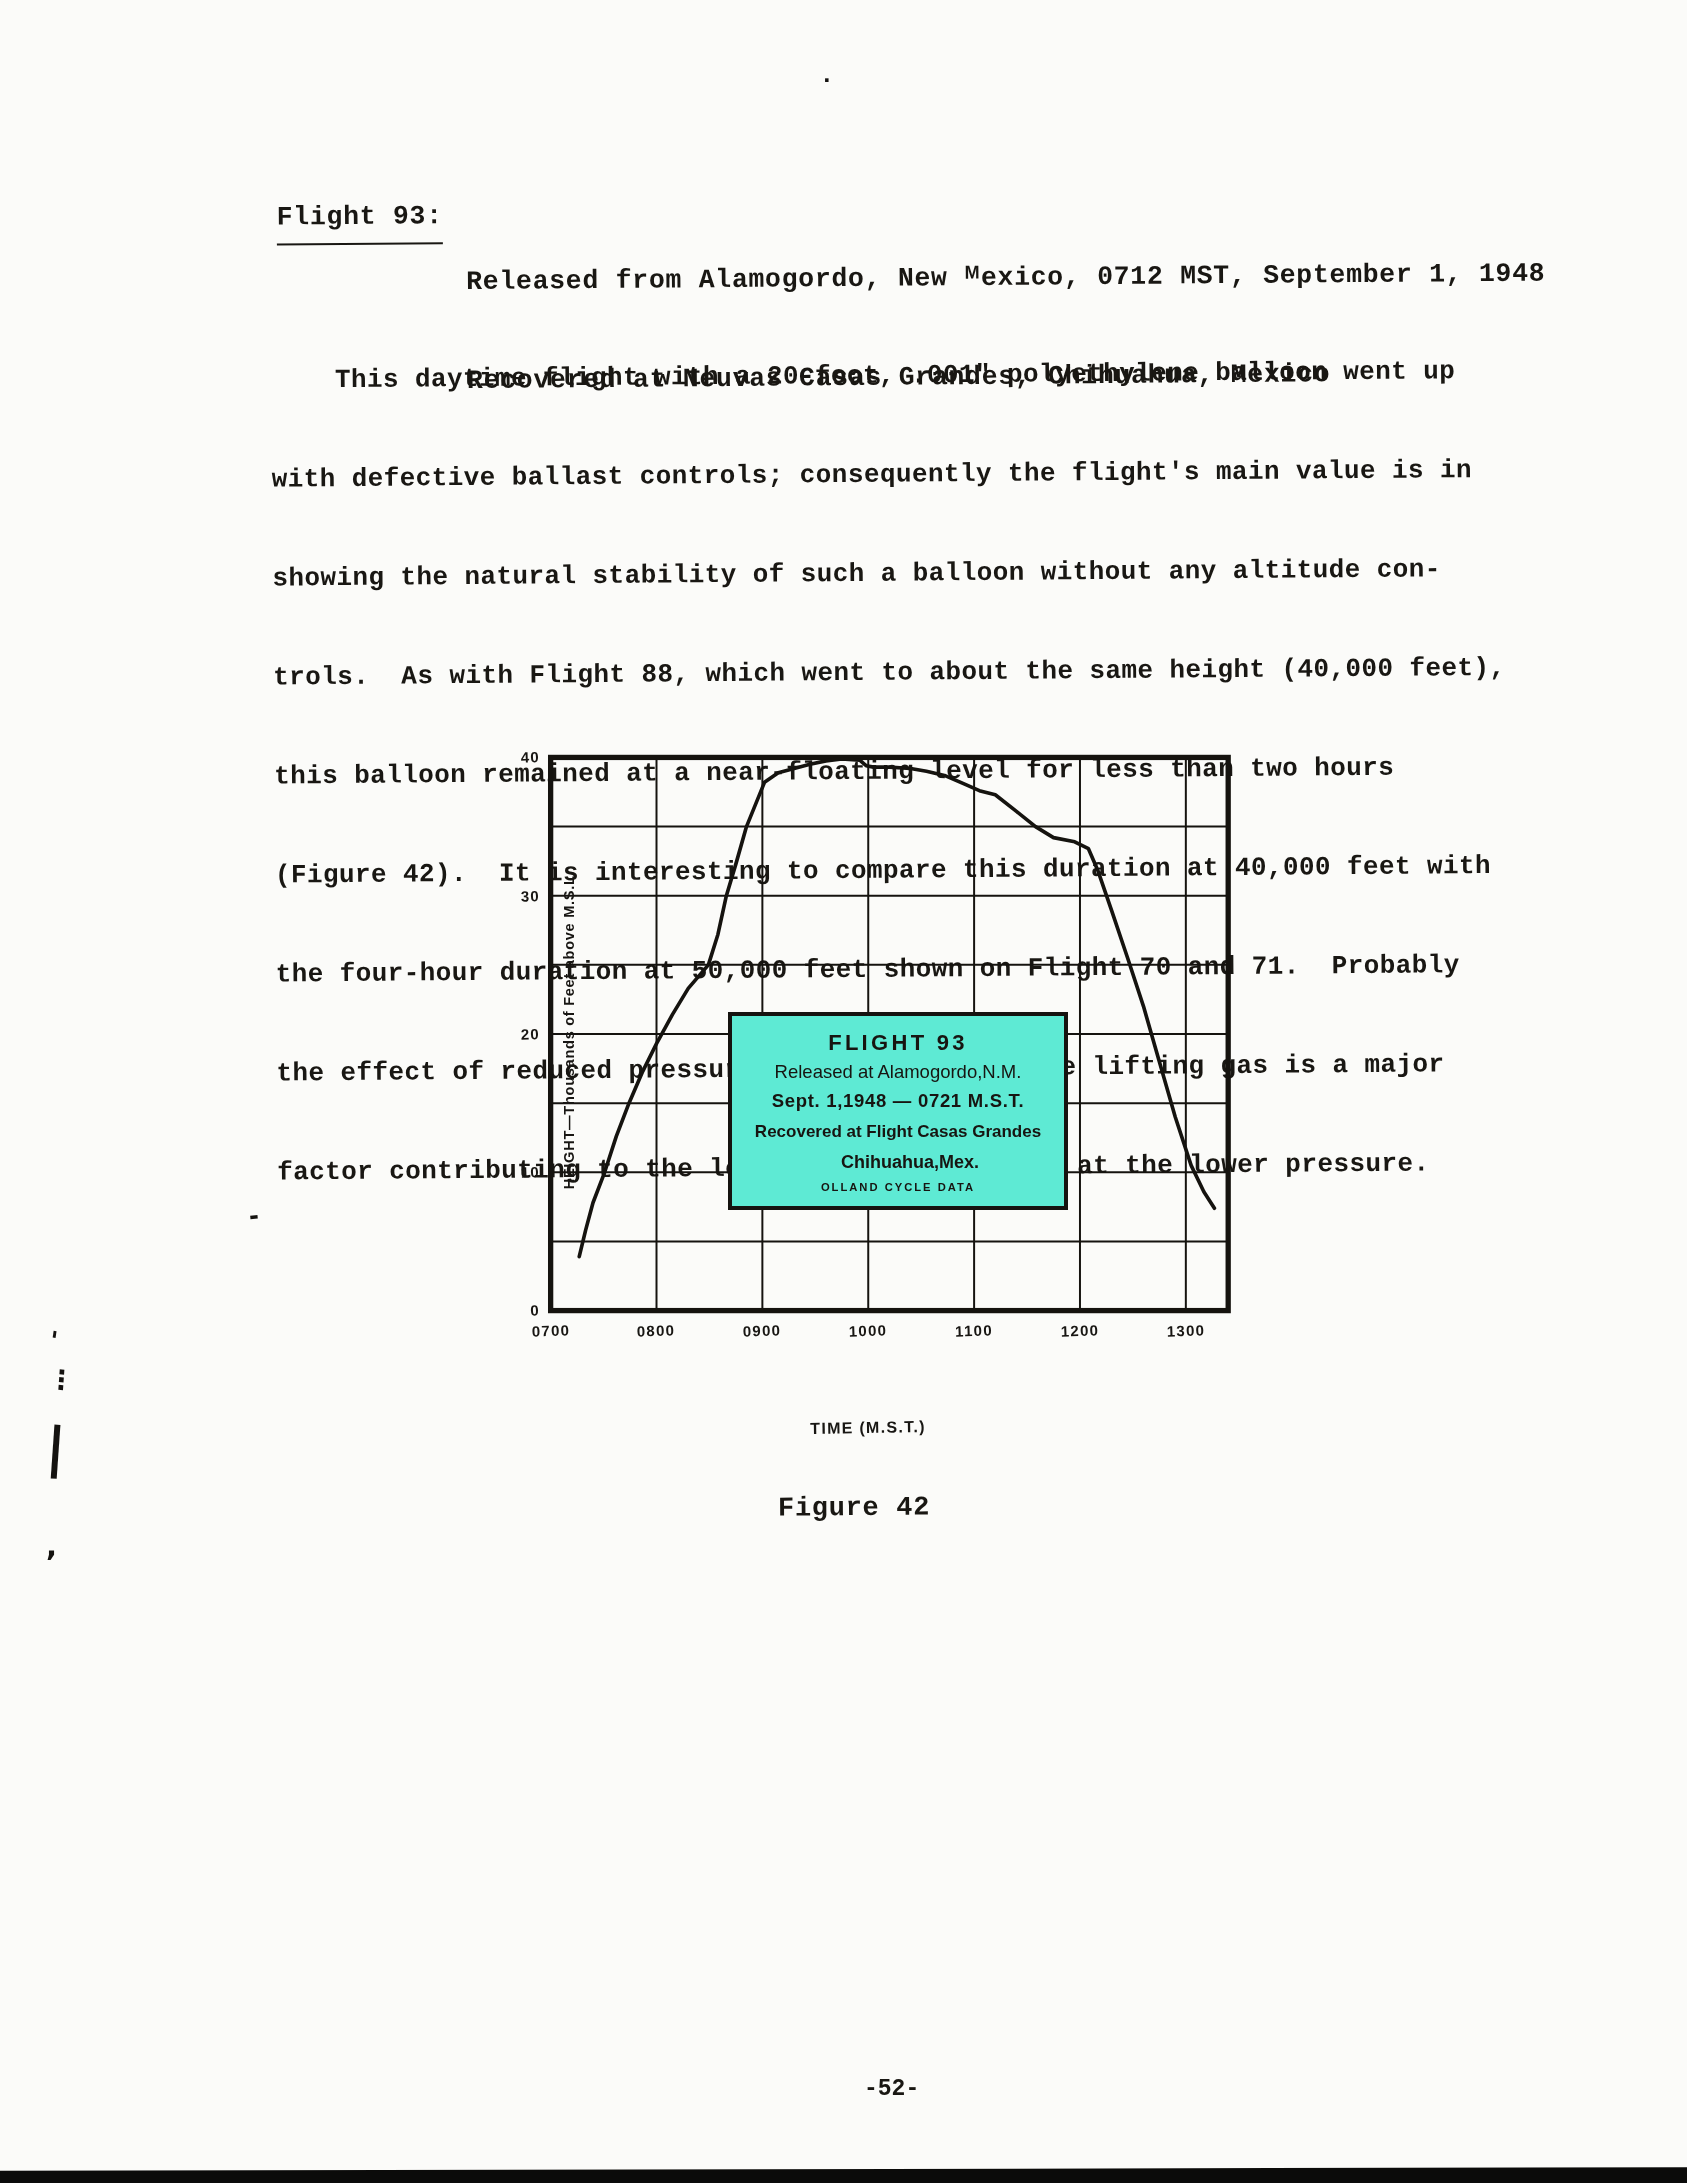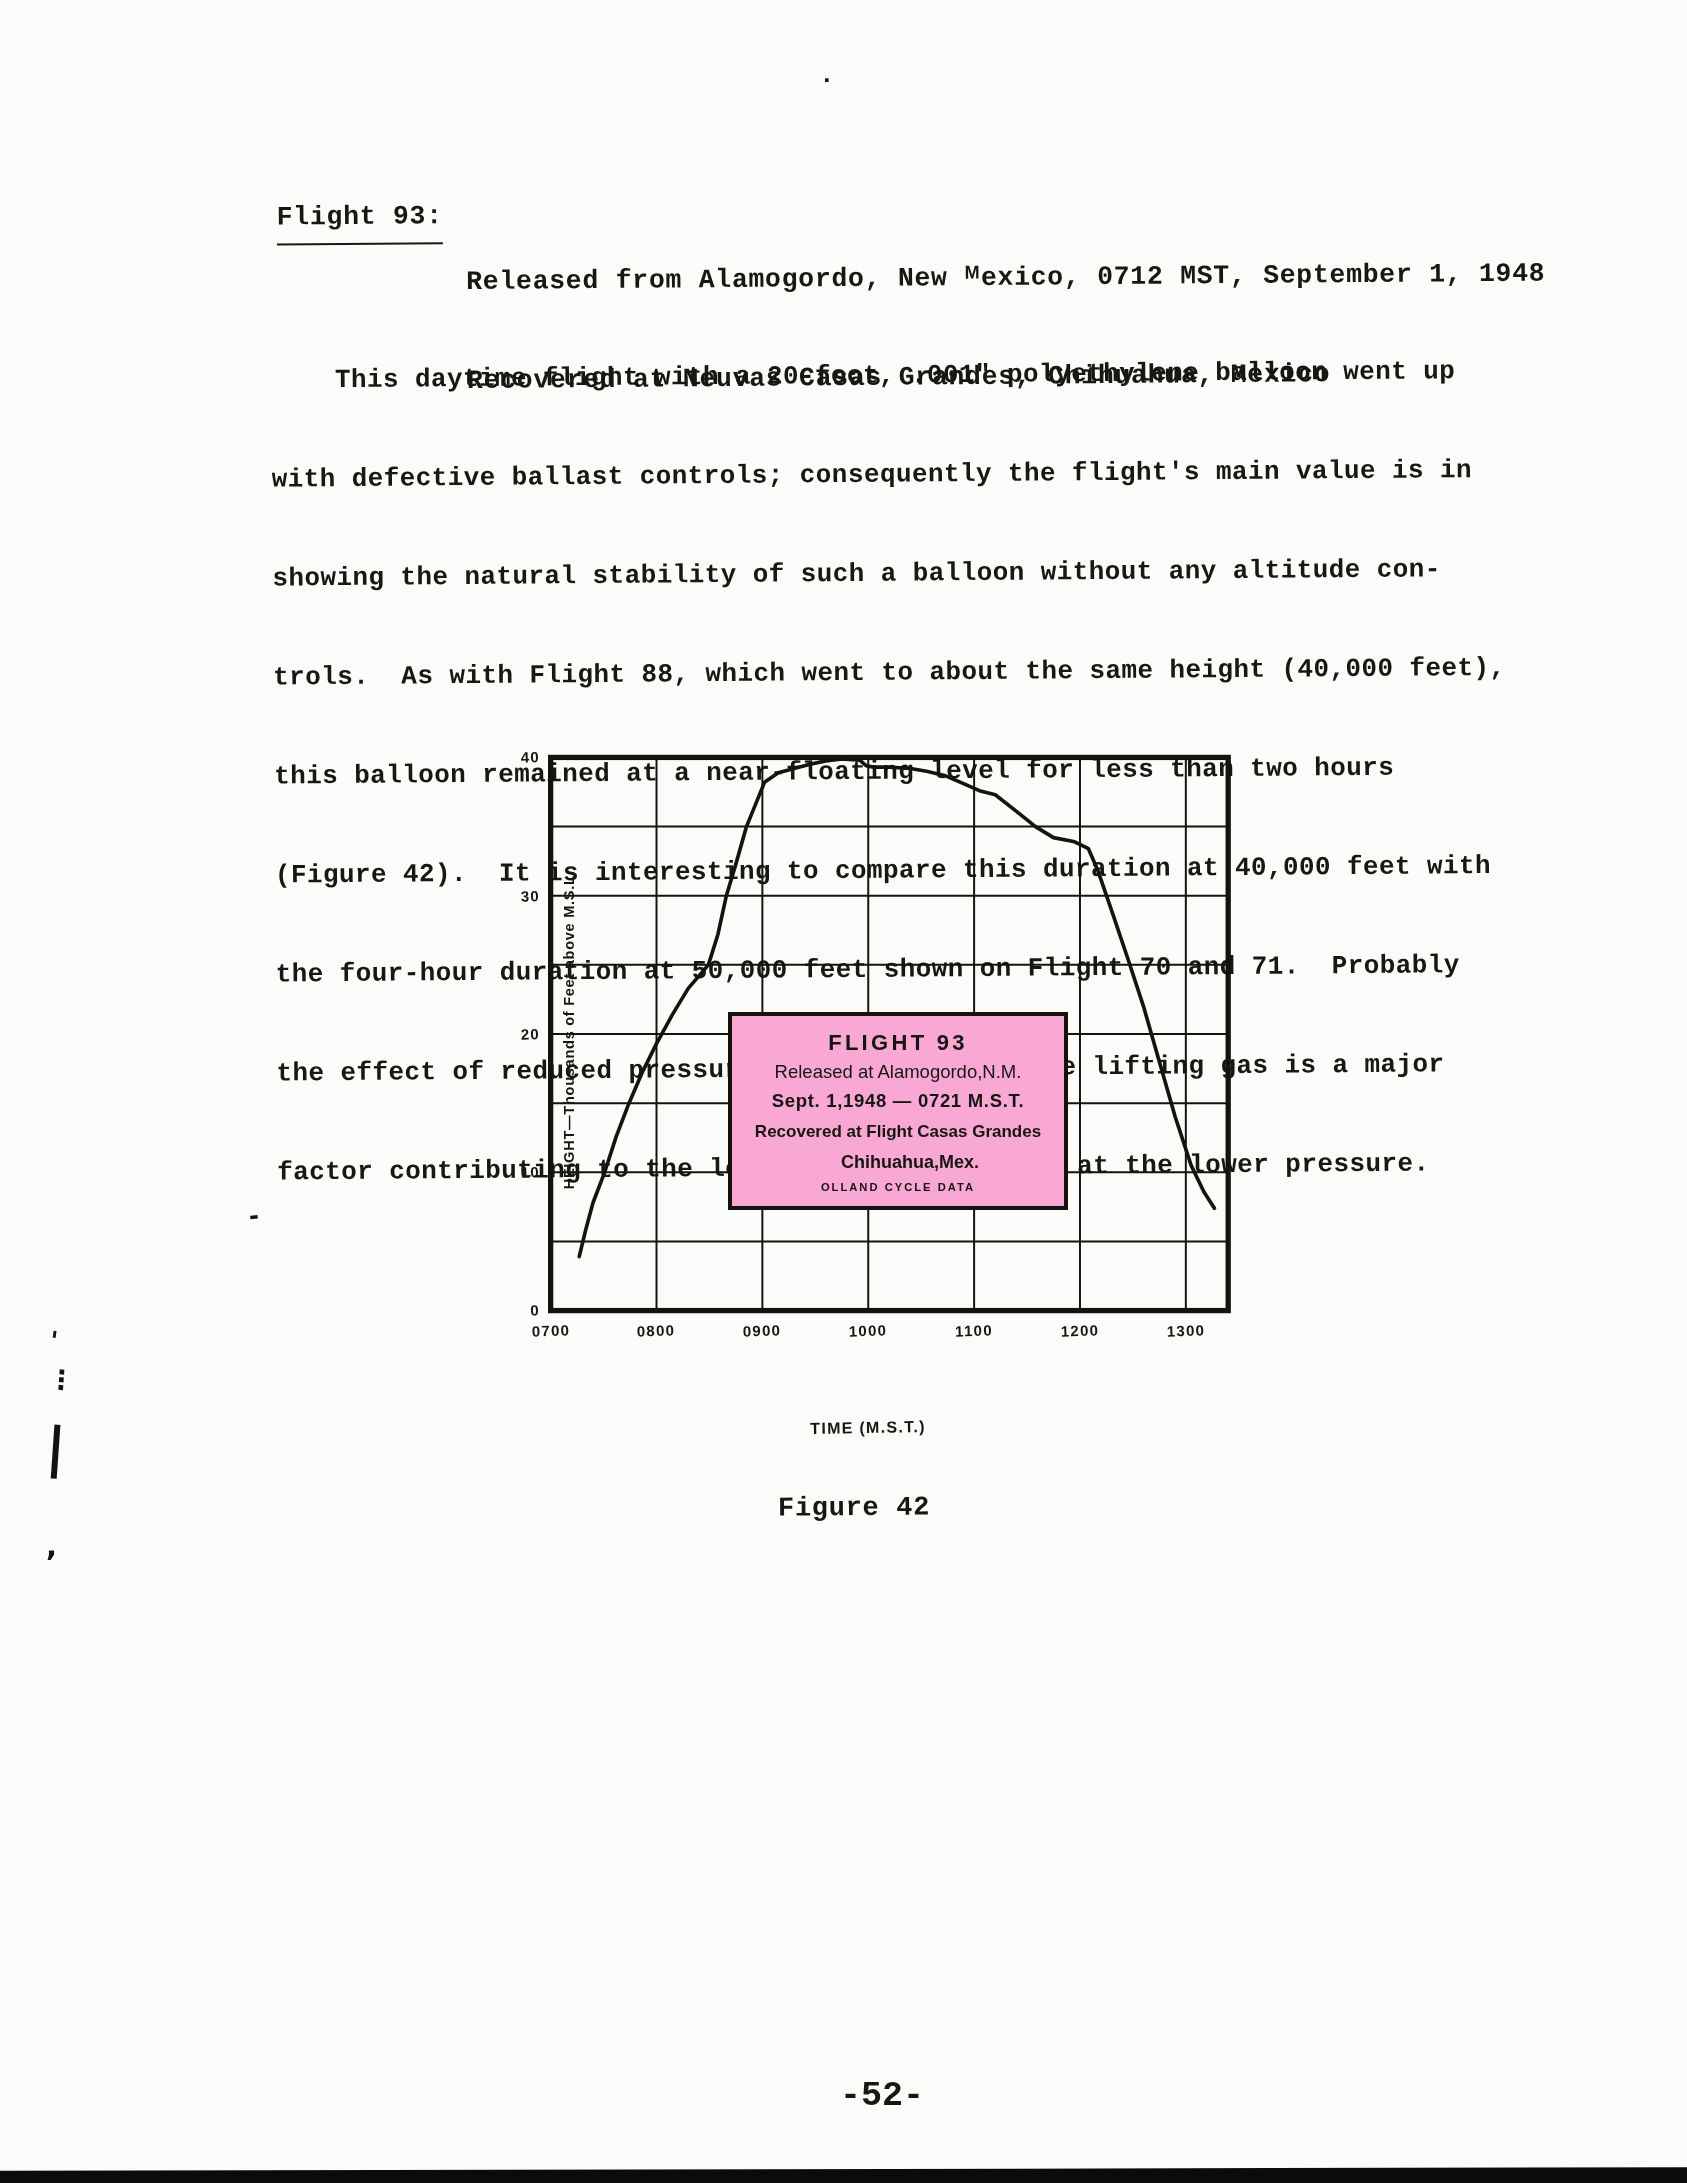--- a/index.html
+++ b/index.html
@@ -13,30 +13,30 @@
   .hlines{position:absolute;left:189px;top:0;}
   .para{position:absolute;left:268px;top:294px;font-size:26px;letter-spacing:0.4px;line-height:33px;white-space:pre;}
   
   .chart{position:absolute;left:503px;top:721px;width:794px;height:761px;}
   .chart svg{position:absolute;left:0;top:0;}
   .xtick,.ytick{position:absolute;font-weight:700;font-size:15px;letter-spacing:1.3px;color:#181613;white-space:nowrap;}
   .xtick{transform:translate(-50%,0) rotate(-2deg);}
   .ytick{transform:translate(-100%,-50%) rotate(-2deg);}
   .ylab{position:absolute;left:66px;top:309px;transform:translate(-50%,-50%) rotate(-90deg);font-size:14.6px;font-weight:700;letter-spacing:0.7px;white-space:nowrap;color:#181613;}
   .xlab{position:absolute;left:365px;top:698px;transform:translate(-50%,0) rotate(-1deg);font-size:16px;font-weight:700;letter-spacing:1.3px;color:#181613;}
-  .legend{position:absolute;left:225px;top:291px;width:340px;height:198px;border:4.6px solid #151310;background:#f9a8d4;box-sizing:border-box;text-align:center;color:#171511;}
+  .legend{position:absolute;left:225px;top:291px;width:340px;height:198px;border:4.6px solid #151310;background:#5eead4;box-sizing:border-box;text-align:center;color:#171511;}
   .lg1{margin-top:13.2px;font-size:22px;font-weight:700;letter-spacing:3.3px;line-height:28px;}
   .lg2{font-size:18.5px;font-weight:400;line-height:29px;}
   .lg3{font-size:18.5px;font-weight:700;letter-spacing:0.7px;line-height:30px;}
   .lg4{font-size:17px;font-weight:700;line-height:31px;letter-spacing:0px;}
   .lg5{font-size:18px;font-weight:700;line-height:30px;padding-left:24px;}
   .lg6{font-size:11.2px;font-weight:700;letter-spacing:2px;line-height:20px;}
   
   .figcap{position:absolute;left:778px;top:1493px;font-size:27px;letter-spacing:0.7px;transform:rotate(-0.4deg);}
-  .pagenum{position:absolute;left:840px;top:2076px;font-size:35px;}
+  .pagenum{position:absolute;left:864px;top:2076px;font-size:23px;}
   .scanbar{position:absolute;left:-6.6px;right:-6.6px;bottom:-4px;height:18.5px;background:#0b0b0a;transform:rotate(-0.12deg);}
   .artifact{position:absolute;color:#141210;font-family:"DejaVu Sans",sans-serif;font-weight:700;line-height:1;}
 </style>
 </head>
 <body>
 
 <div class="page">
 
   <div class="text-block">
     <div class="heading tw">

